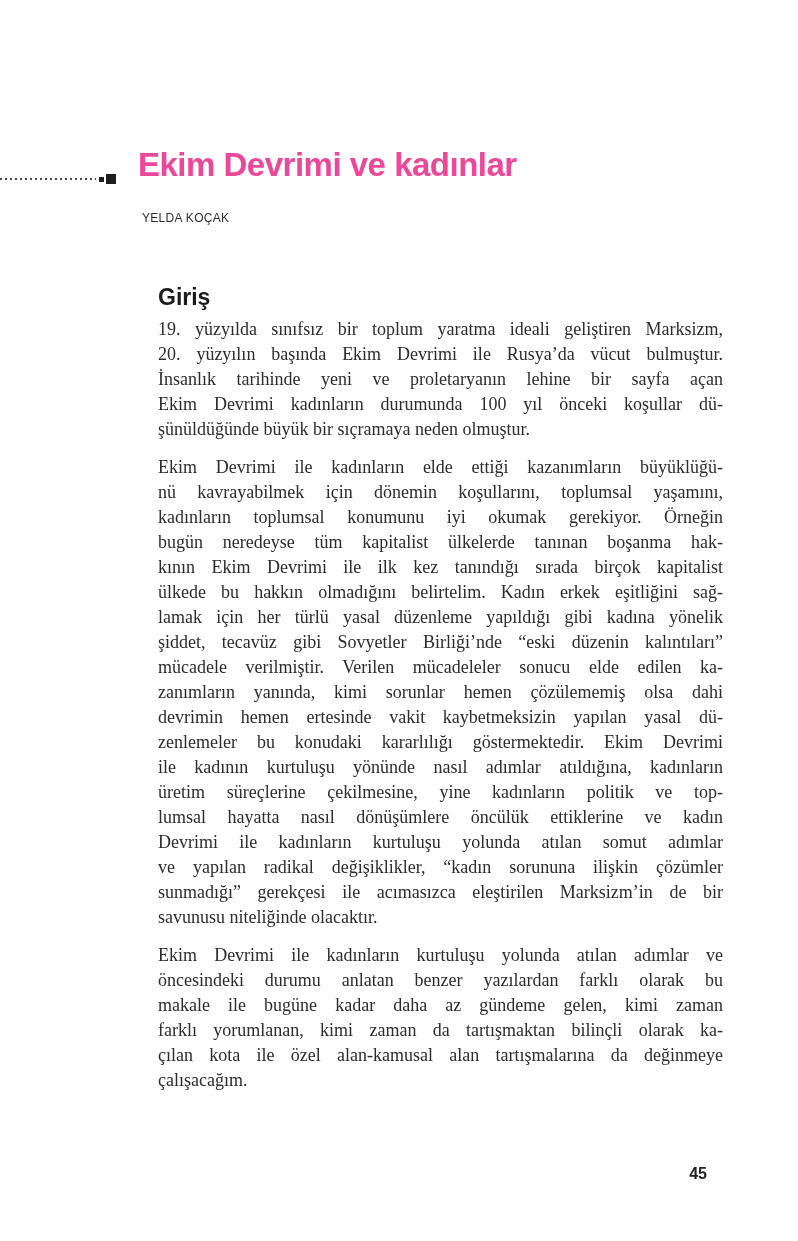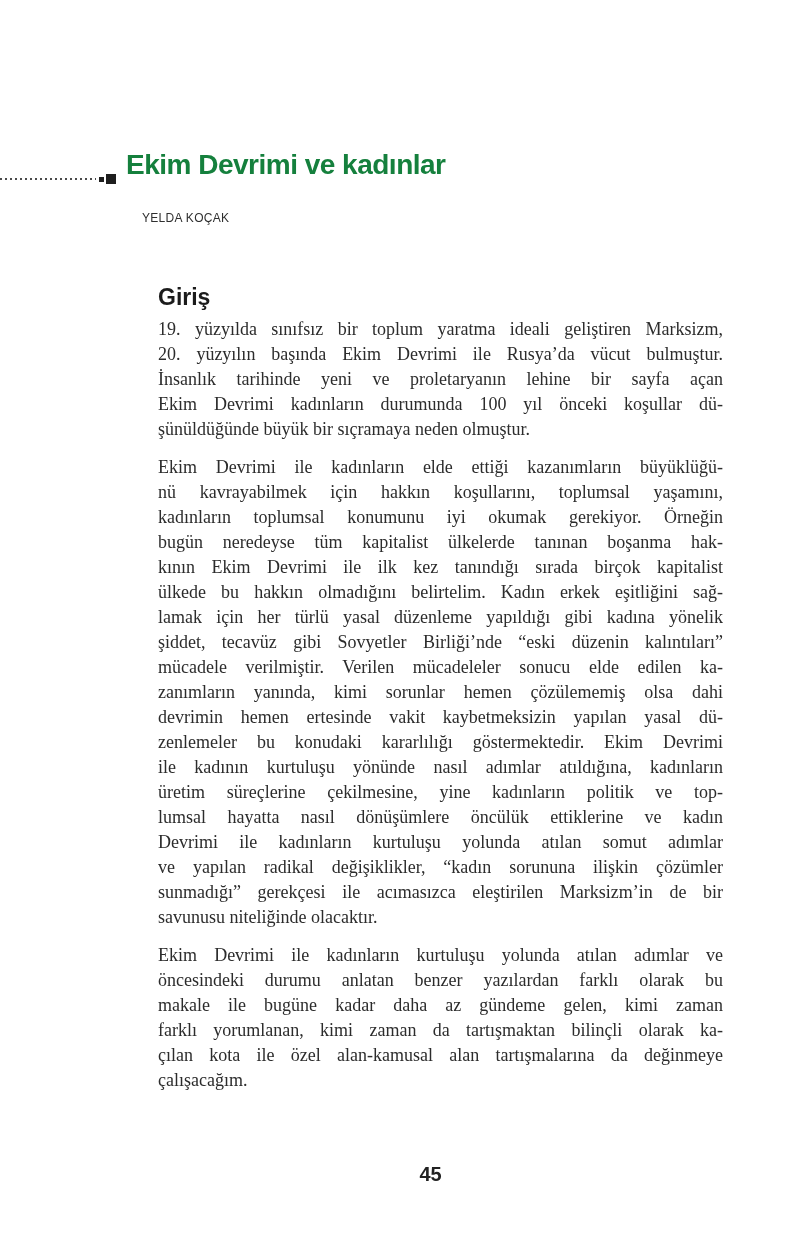--- a/index.html
+++ b/index.html
@@ -17,28 +17,28 @@
     left: 0; top: 178px;
     width: 96px; height: 2px;
     background: repeating-linear-gradient(to right, #4a4a4a 0 2px, transparent 2px 5px);
   }
   .sq { position: absolute; background: #1e1e1e; }
   .sq-small { left: 99px; top: 177px; width: 5px; height: 5px; }
   .sq-big   { left: 106px; top: 174px; width: 10px; height: 10px; }
 
   .title {
     position: absolute;
-    left: 126px; top: 146px;
+    left: 138px; top: 146px;
     margin: 0;
     font-family: "Liberation Sans", "DejaVu Sans", sans-serif;
     font-weight: 700;
-    font-size: 28px;
+    font-size: 33px;
     line-height: 38px;
     letter-spacing: -0.5px;
-    color: #15803d;
+    color: #ec4899;
     white-space: nowrap;
   }
   .author {
     position: absolute;
     left: 142px; top: 206px;
     font-family: "Liberation Sans", "DejaVu Sans", sans-serif;
     font-weight: 400;
     font-size: 12px;
     line-height: 24px;
     letter-spacing: 0.3px;
@@ -64,26 +64,26 @@
     font-size: 18px;
     line-height: 25px;
     color: #2c2c2c;
     text-align: justify;
     text-align-last: justify;
     white-space: normal;
   }
   .line.last { text-align-last: left; }
   .pagenum {
     position: absolute;
-    left: 148px; top: 1162px;
+    left: 142px; top: 1162px;
     width: 565px;
-    text-align: center;
+    text-align: right;
     font-family: "Liberation Sans", "DejaVu Sans", sans-serif;
     font-weight: 700;
-    font-size: 20px;
+    font-size: 16px;
     line-height: 24px;
     color: #222222;
   }
 </style>
 </head>
 <body>
 
 <div class="page">
   <div class="dotted-rule"></div>
   <div class="sq sq-small"></div>
@@ -97,21 +97,21 @@
     <div id="paragraphs">
         <div class="para">
           <div class="line">19. yüzyılda sınıfsız bir toplum yaratma ideali geliştiren Marksizm,</div>
           <div class="line">20. yüzyılın başında Ekim Devrimi ile Rusya’da vücut bulmuştur.</div>
           <div class="line">İnsanlık tarihinde yeni ve proletaryanın lehine bir sayfa açan</div>
           <div class="line">Ekim Devrimi kadınların durumunda 100 yıl önceki koşullar dü-</div>
           <div class="line last">şünüldüğünde büyük bir sıçramaya neden olmuştur.</div>
         </div>
         <div class="para">
           <div class="line">Ekim Devrimi ile kadınların elde ettiği kazanımların büyüklüğü-</div>
-          <div class="line">nü kavrayabilmek için hakkın koşullarını, toplumsal yaşamını,</div>
+          <div class="line">nü kavrayabilmek için dönemin koşullarını, toplumsal yaşamını,</div>
           <div class="line">kadınların toplumsal konumunu iyi okumak gerekiyor. Örneğin</div>
           <div class="line">bugün neredeyse tüm kapitalist ülkelerde tanınan boşanma hak-</div>
           <div class="line">kının Ekim Devrimi ile ilk kez tanındığı sırada birçok kapitalist</div>
           <div class="line">ülkede bu hakkın olmadığını belirtelim. Kadın erkek eşitliğini sağ-</div>
           <div class="line">lamak için her türlü yasal düzenleme yapıldığı gibi kadına yönelik</div>
           <div class="line">şiddet, tecavüz gibi Sovyetler Birliği’nde “eski düzenin kalıntıları”</div>
           <div class="line">mücadele verilmiştir. Verilen mücadeleler sonucu elde edilen ka-</div>
           <div class="line">zanımların yanında, kimi sorunlar hemen çözülememiş olsa dahi</div>
           <div class="line">devrimin hemen ertesinde vakit kaybetmeksizin yapılan yasal dü-</div>
           <div class="line">zenlemeler bu konudaki kararlılığı göstermektedir. Ekim Devrimi</div>

